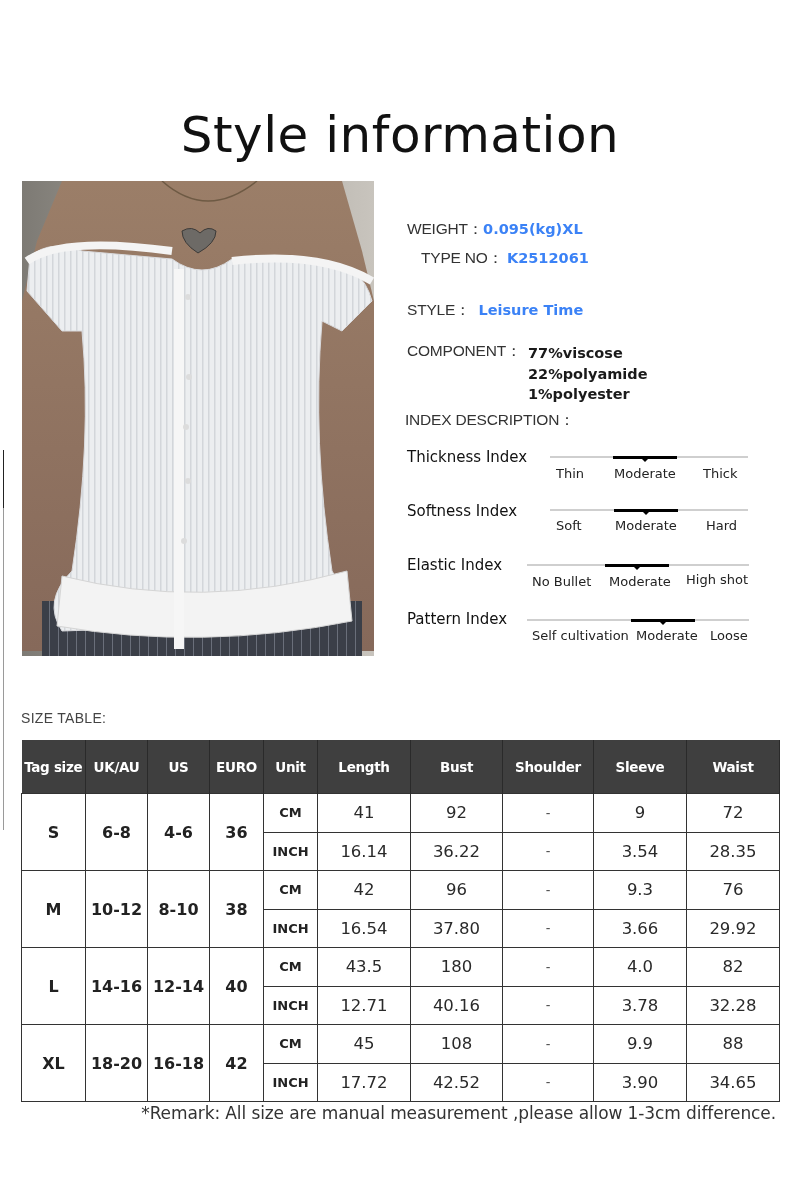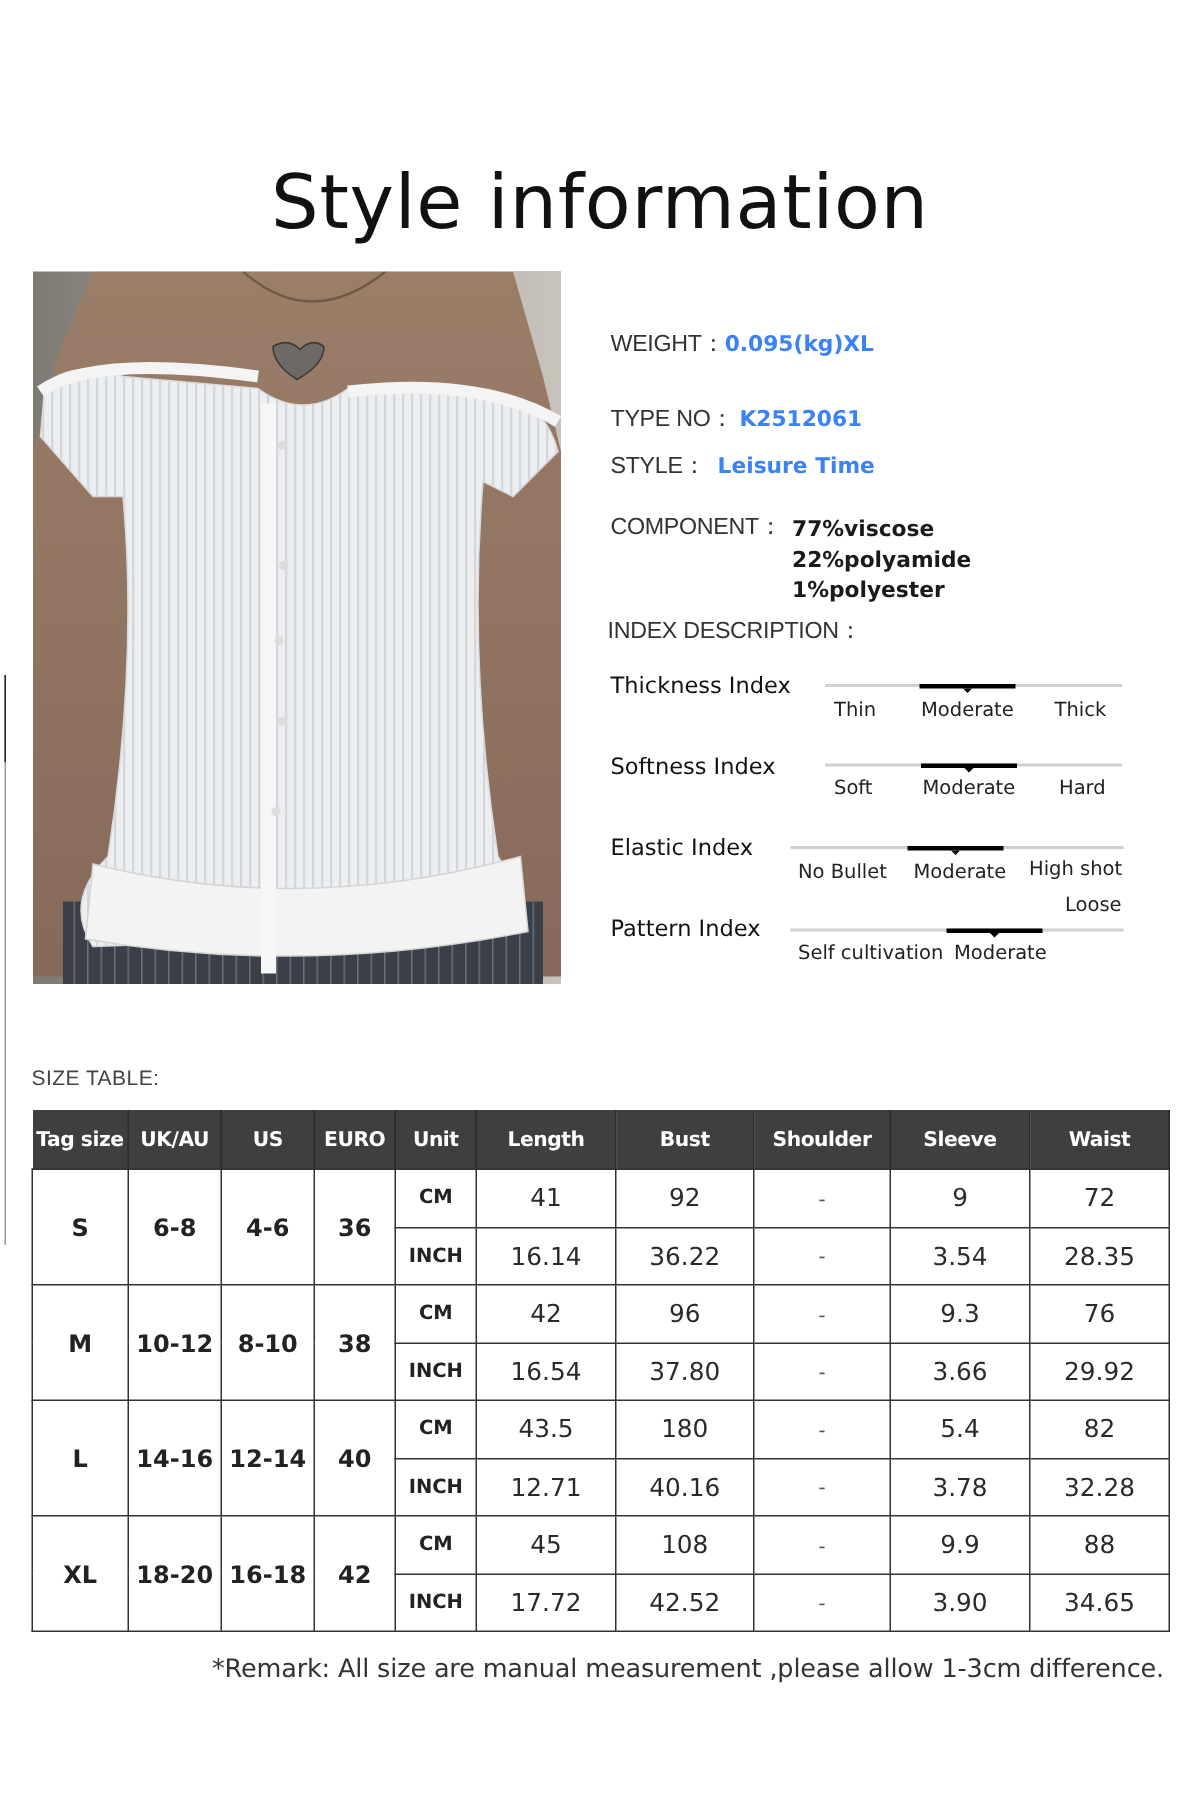--- a/index.html
+++ b/index.html
@@ -15,21 +15,21 @@
     .info .v { font-weight: 700; color: #3b82f6; font-family: "DejaVu Sans", sans-serif; font-size: 14.5px; }
     .comp-lines { position: absolute; left: 528px; top: 343px; font-weight: 700; font-size: 14.5px; font-family: "DejaVu Sans", sans-serif; color: #1a1a1a; line-height: 20.5px; }
     .idx-label { position: absolute; left: 407px; font-size: 15px; color: #111; font-family: "DejaVu Sans", sans-serif; }
     .idx-track { position: absolute; height: 2px; background: #cfcfcf; }
     .idx-mark { position: absolute; height: 3px; background: #000; top: -0.5px; }
     .idx-mark::after { content: ""; position: absolute; left: 50%; top: 3px; margin-left: -3px; border-left: 3px solid transparent; border-right: 3px solid transparent; border-top: 3px solid #000; }
     .idx-opt { position: absolute; font-size: 13px; color: #222; white-space: nowrap; font-family: "DejaVu Sans", sans-serif; }
 
     .size-title { position: absolute; left: 21px; top: 710px; font-size: 14px; color: #444; letter-spacing: 0.3px; }
     table.sizes { position: absolute; left: 21px; top: 740px; border-collapse: collapse; width: 758px; table-layout: fixed; }
-    table.sizes th { background: #3f3f3f; color: #fff; font-weight: 700; font-size: 13.5px; height: 39px; border-right: 1px solid #2a2a2a; padding: 0; font-family: "DejaVu Sans", sans-serif; letter-spacing: -0.3px; }
+    table.sizes th { background: #3f3f3f; color: #fff; font-weight: 700; font-size: 13.5px; height: 53px; border-right: 1px solid #2a2a2a; padding: 0; font-family: "DejaVu Sans", sans-serif; letter-spacing: -0.3px; }
     table.sizes td { border: 1px solid #333; text-align: center; padding: 0; height: 37.5px; font-size: 16.5px; color: #222; }
     table.sizes td.b { font-weight: 700; font-family: "DejaVu Sans", sans-serif; font-size: 16px; }
     table.sizes td.unit { font-weight: 700; font-size: 13px; font-family: "DejaVu Sans", sans-serif; }
     table.sizes td.num { font-family: "DejaVu Sans", sans-serif; font-weight: 400; color: #2a2a2a; }
     table.sizes td.dash { color: #555; font-size: 14px; }
     .remark { position: absolute; right: 24px; top: 1103px; font-size: 17px; color: #333; font-family: "DejaVu Sans", sans-serif; letter-spacing: -0.1px; }
   </style>
 </head>
 <body>
 
@@ -74,21 +74,21 @@
         <circle cx="164" cy="246" r="3"></circle>
         <circle cx="166" cy="300" r="3"></circle>
         <circle cx="162" cy="360" r="3"></circle>
       </g>
   </svg>
 </div>
 
 <div class="info" style="top:219px;">
   <span class="k">WEIGHT：</span><span class="v">0.095(kg)XL</span>
 </div>
-<div class="info" style="top:269px;">
+<div class="info" style="top:248px;margin-left:14px;">
   <span class="k">TYPE NO：</span><span class="v" style="margin-left:4px;">K2512061</span>
 </div>
 <div class="info" style="top:300px;">
   <span class="k">STYLE：</span><span class="v" style="margin-left:8px;">Leisure Time</span>
 </div>
 <div class="info" style="top:341px;">
   <span class="k">COMPONENT：</span>
 </div>
 <div class="comp-lines">
   <div>77%viscose</div>
@@ -122,21 +122,21 @@
 <div class="idx-opt" style="left:532px; top:574px;">No Bullet</div>
 <div class="idx-opt" style="left:609px; top:574px;">Moderate</div>
 <div class="idx-opt" style="left:686px; top:572px;">High shot</div>
 
 <div class="idx-label" style="top:610px;">Pattern Index</div>
 <div class="idx-track" style="left:527px; top:619px; width:222px;">
   <div class="idx-mark" style="left:104px; width:64px;"></div>
 </div>
 <div class="idx-opt" style="left:532px; top:628px;">Self cultivation</div>
 <div class="idx-opt" style="left:636px; top:628px;">Moderate</div>
-<div class="idx-opt" style="left:710px; top:596px;">Loose</div>
+<div class="idx-opt" style="left:710px; top:628px;">Loose</div>
 
 <div class="size-title">SIZE TABLE:</div>
 
 <table class="sizes">
   <colgroup>
     <col style="width:64px">
       <col style="width:62px">
       <col style="width:62px">
       <col style="width:54px">
       <col style="width:54px">
@@ -206,21 +206,21 @@
 
     <tr>
       <td class="b" rowspan="2">L</td>
       <td class="b" rowspan="2">14-16</td>
       <td class="b" rowspan="2">12-14</td>
       <td class="b" rowspan="2">40</td>
       <td class="unit">CM</td>
       <td class="num">43.5</td>
       <td class="num">180</td>
       <td class="dash">-</td>
-      <td class="num">5.4</td>
+      <td class="num">4.0</td>
       <td class="num">82</td>
     </tr>
     <tr>
       <td class="unit">INCH</td>
       <td class="num">12.71</td>
       <td class="num">40.16</td>
       <td class="dash">-</td>
       <td class="num">3.78</td>
       <td class="num">32.28</td>
     </tr>

